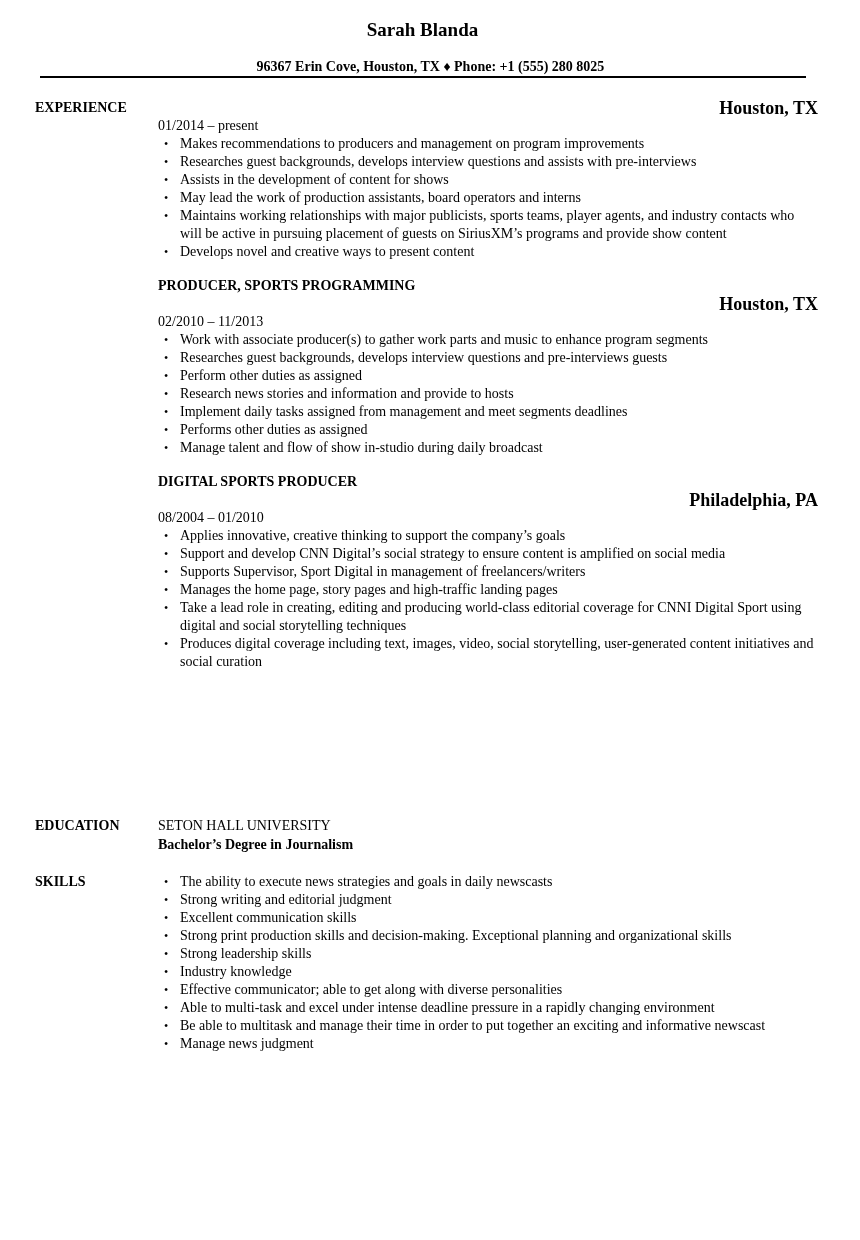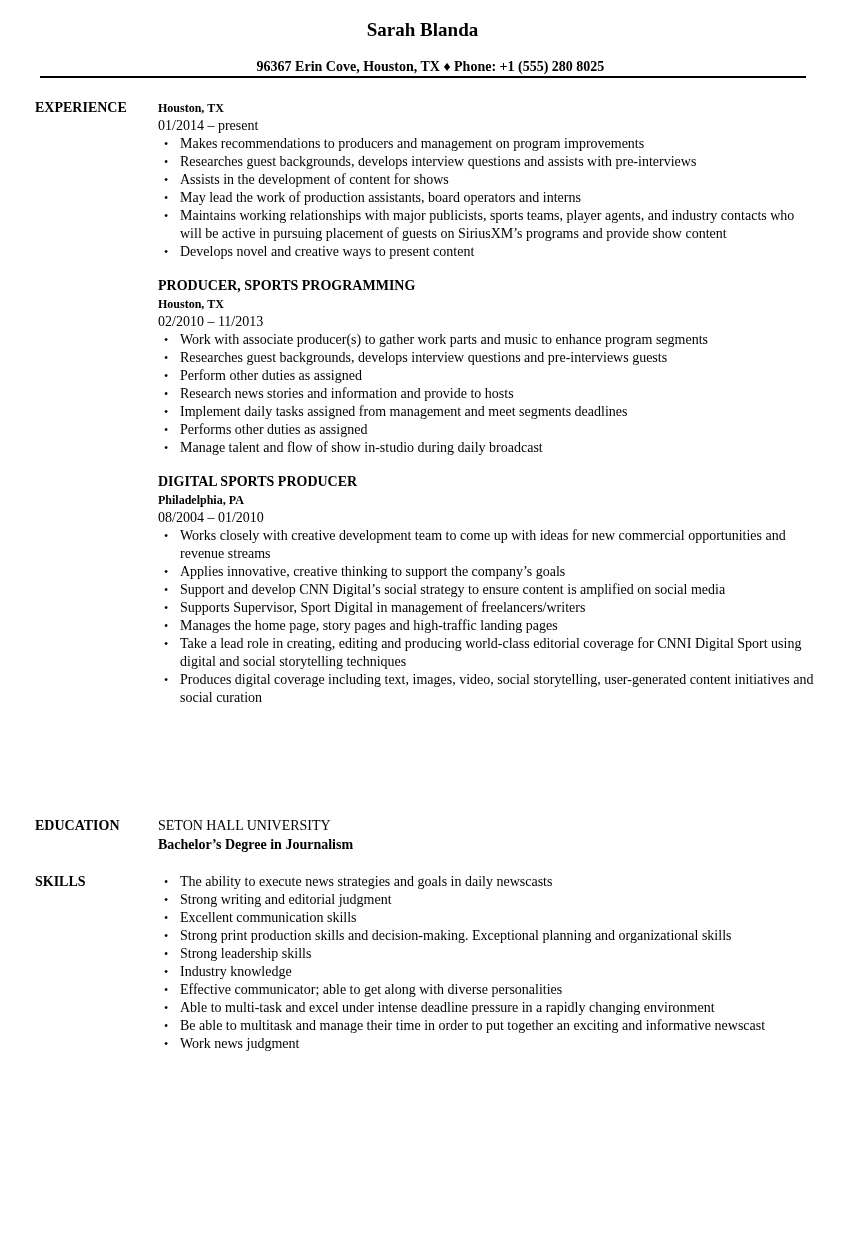--- a/index.html
+++ b/index.html
@@ -22,21 +22,21 @@
   .rule {
     position: absolute; top: 76px; left: 40px; width: 766px; height: 2px; background: #000;
   }
   .section { position: absolute; left: 0; width: 860px; }
   .section-label {
     position: absolute; left: 35px; font-weight: bold; font-size: 14px; line-height: 18px;
   }
   .section-body { position: absolute; left: 158px; width: 660px; }
   .job { margin-bottom: 16px; }
   .job-title { font-weight: bold; font-size: 14px; line-height: 18px; text-transform: none; }
-  .job-loc { font-weight: bold; font-size: 12px; line-height: 18px; }
+  .job-loc { font-weight: bold; font-size: 18px; line-height: 18px; text-align: right; }
   .job-dates { font-size: 14px; line-height: 18px; }
   ul.bullets { list-style: none; margin: 0; padding: 0; }
   ul.bullets li {
     position: relative; padding-left: 22px; font-size: 14px; line-height: 18px;
   }
   ul.bullets li::before {
     content: "•"; position: absolute; left: 6px; top: 0; font-size: 12px;
   }
   .edu-school { font-weight: normal; font-size: 14px; line-height: 18px; }
   .edu-degree { font-weight: bold; font-size: 14px; line-height: 20px; }
@@ -80,21 +80,20 @@
           <li>Performs other duties as assigned</li>
           <li>Manage talent and flow of show in-studio during daily broadcast</li>
         </ul>
       </div>
 
       <div class="job">
         <div class="job-title">DIGITAL SPORTS PRODUCER</div>
         <div class="job-loc">Philadelphia, PA</div>
         <div class="job-dates">08/2004 – 01/2010</div>
         <ul class="bullets">
-          <li>Works closely with creative development team to come up with ideas for new commercial opportunities and revenue streams</li>
           <li>Applies innovative, creative thinking to support the company’s goals</li>
           <li>Support and develop CNN Digital’s social strategy to ensure content is amplified on social media</li>
           <li>Supports Supervisor, Sport Digital in management of freelancers/writers</li>
           <li>Manages the home page, story pages and high-traffic landing pages</li>
           <li>Take a lead role in creating, editing and producing world-class editorial coverage for CNNI Digital Sport using digital and social storytelling techniques</li>
           <li>Produces digital coverage including text, images, video, social storytelling, user-generated content initiatives and social curation</li>
         </ul>
       </div>
 
     </div>
@@ -114,18 +113,18 @@
       <ul class="bullets">
         <li>The ability to execute news strategies and goals in daily newscasts</li>
         <li>Strong writing and editorial judgment</li>
         <li>Excellent communication skills</li>
         <li>Strong print production skills and decision-making. Exceptional planning and organizational skills</li>
         <li>Strong leadership skills</li>
         <li>Industry knowledge</li>
         <li>Effective communicator; able to get along with diverse personalities</li>
         <li>Able to multi-task and excel under intense deadline pressure in a rapidly changing environment</li>
         <li>Be able to multitask and manage their time in order to put together an exciting and informative newscast</li>
-        <li>Work news judgment</li>
+        <li>Manage news judgment</li>
       </ul>
     </div>
   </div>
 
 </div>
 
 </body></html>

